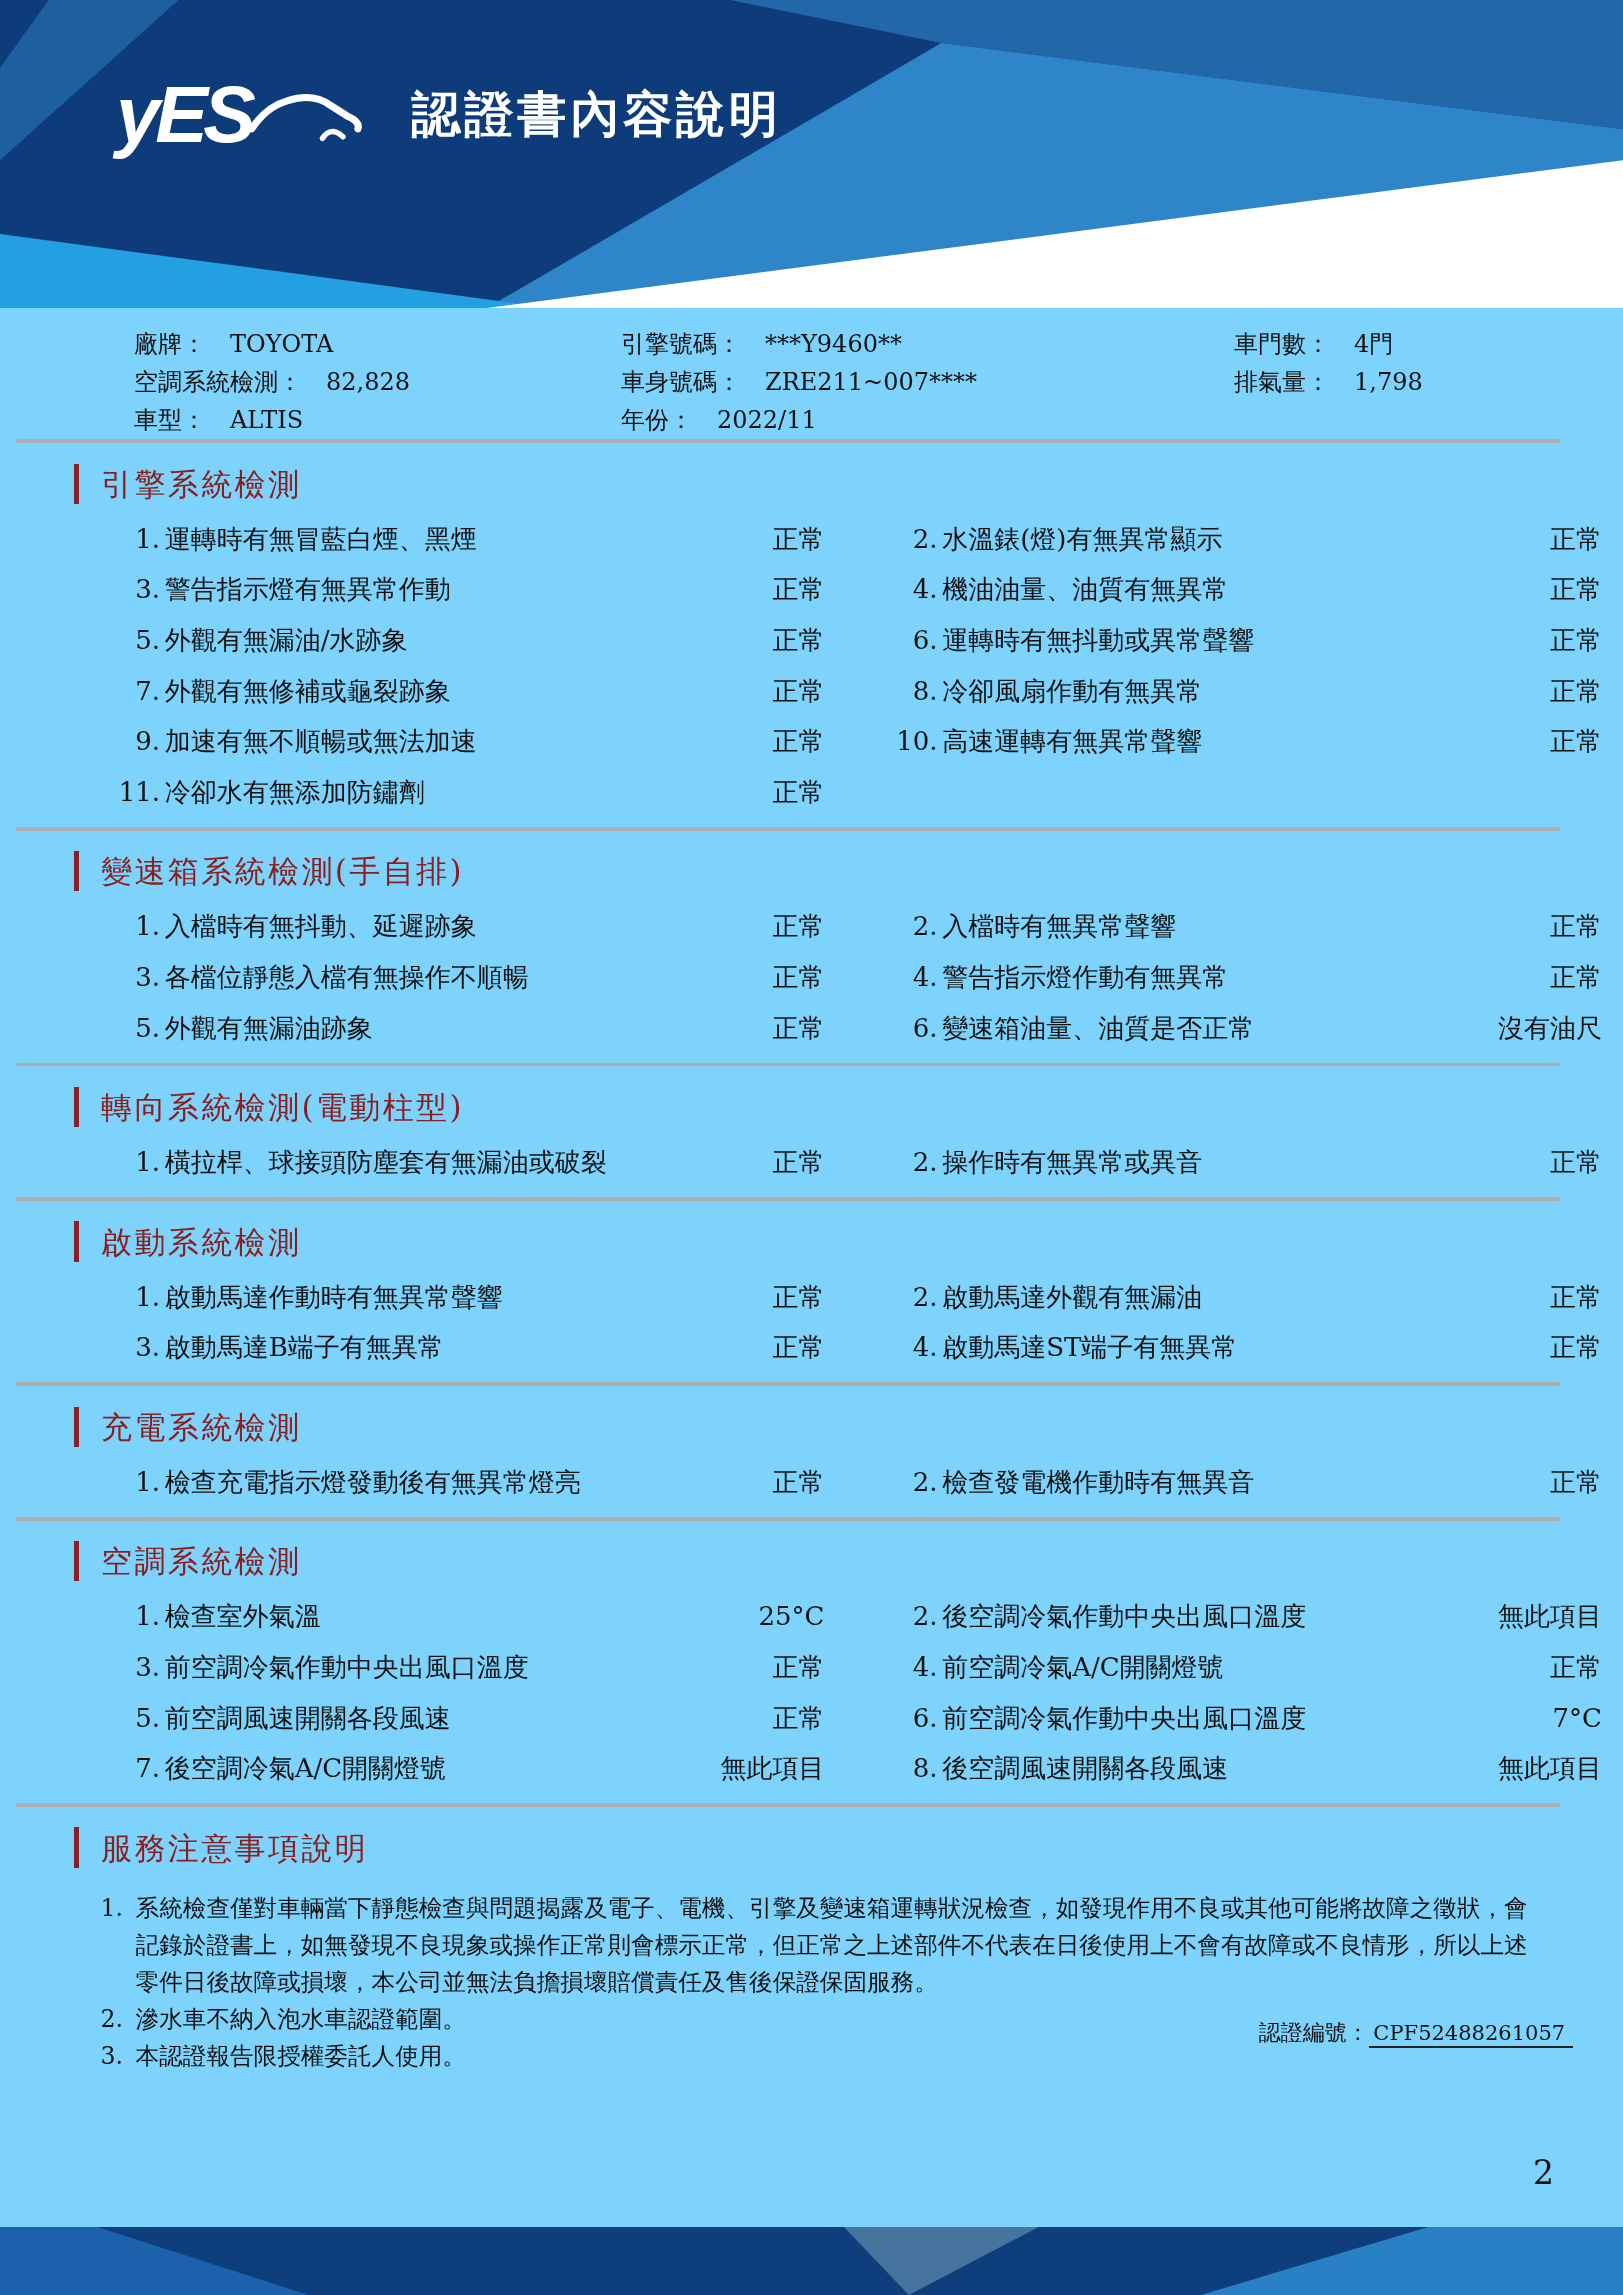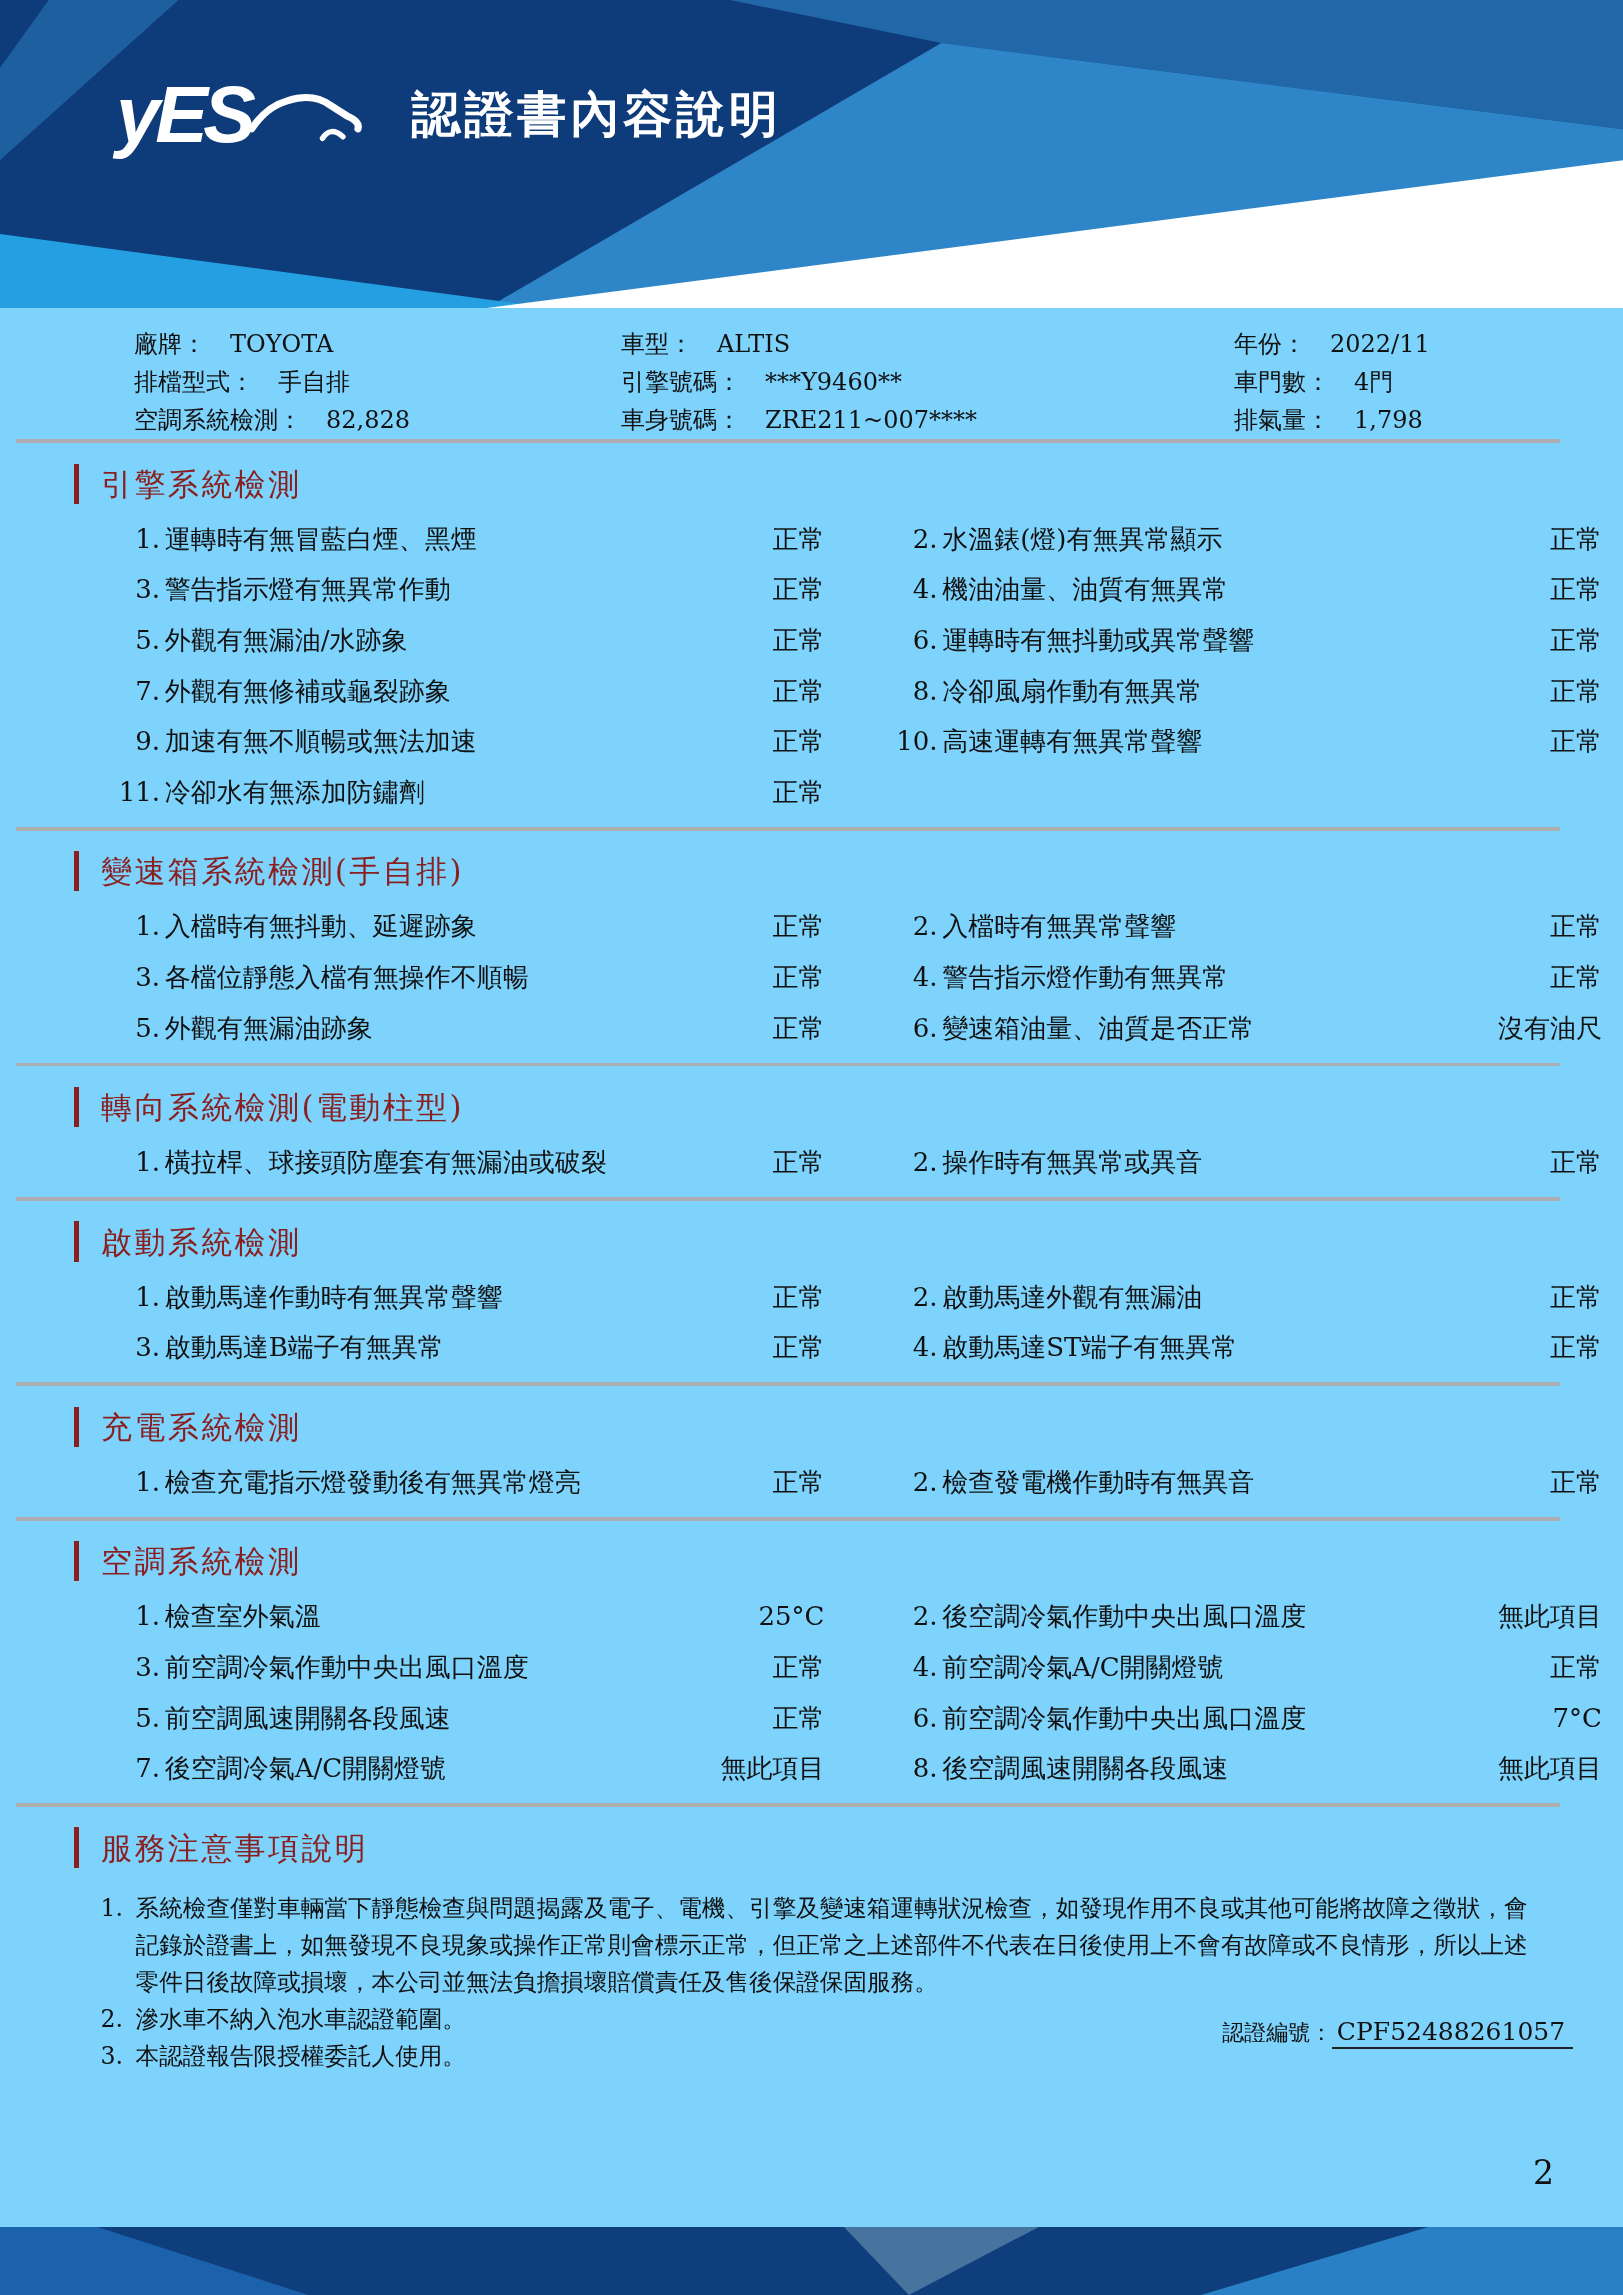--- a/index.html
+++ b/index.html
@@ -57,21 +57,21 @@
   .check-value { margin-left:auto; white-space:nowrap; padding-left:15.7px; }
 
   
   .notes { position:relative; }
   .note-list { margin:22px 47px 21px 79px; font-size:23.6px; }
   .note-item { display:flex; line-height:37px; }
   .note-num { width:44px; text-align:right; flex:none; margin-right:12.6px; }
   .note-text { flex:1; max-width:1414px; }
   .cert { position:absolute; right:50px; bottom:27px; white-space:nowrap; }
   .cert-label { font-size:22px; }
-  .cert-value { font-size:25px; border-bottom:2.4px solid #222; padding:0 7.9px 1.6px 4.7px; }
+  .cert-value { font-size:21px; border-bottom:2.4px solid #222; padding:0 7.9px 1.6px 4.7px; }
 
   
   .page-number { position:absolute; right:69px; top:2153px; font-size:33px; }
   .foot { position:absolute; left:0; right:0; bottom:0; height:68px; background:#0f3e7c; overflow:hidden; }
   .foot .shape { position:absolute; inset:0; }
   .fp1 { background:#1b61ac; clip-path:polygon(0 0, 6% 0, 19% 100%, 0 100%); }
   .fp2 { background:#46749f; clip-path:polygon(52% 0, 64% 0, 56% 100%); }
   .fp3 { background:#2a80c4; clip-path:polygon(88% 0, 100% 0, 100% 100%, 74% 100%); }
 </style>
 </head>
@@ -97,24 +97,20 @@
     </div>
   </header>
 
   <section>
     <div class="info-grid">
         <div class="info-item">
           <span class="info-label">廠牌：</span>
           <span class="info-value">TOYOTA</span>
         </div>
         <div class="info-item">
-          <span class="info-label">排檔型式：</span>
-          <span class="info-value">手自排</span>
-        </div>
-        <div class="info-item">
           <span class="info-label">空調系統檢測：</span>
           <span class="info-value">82,828</span>
         </div>
         <div class="info-item">
           <span class="info-label">車型：</span>
           <span class="info-value">ALTIS</span>
         </div>
         <div class="info-item">
           <span class="info-label">引擎號碼：</span>
           <span class="info-value">***Y9460**</span>

